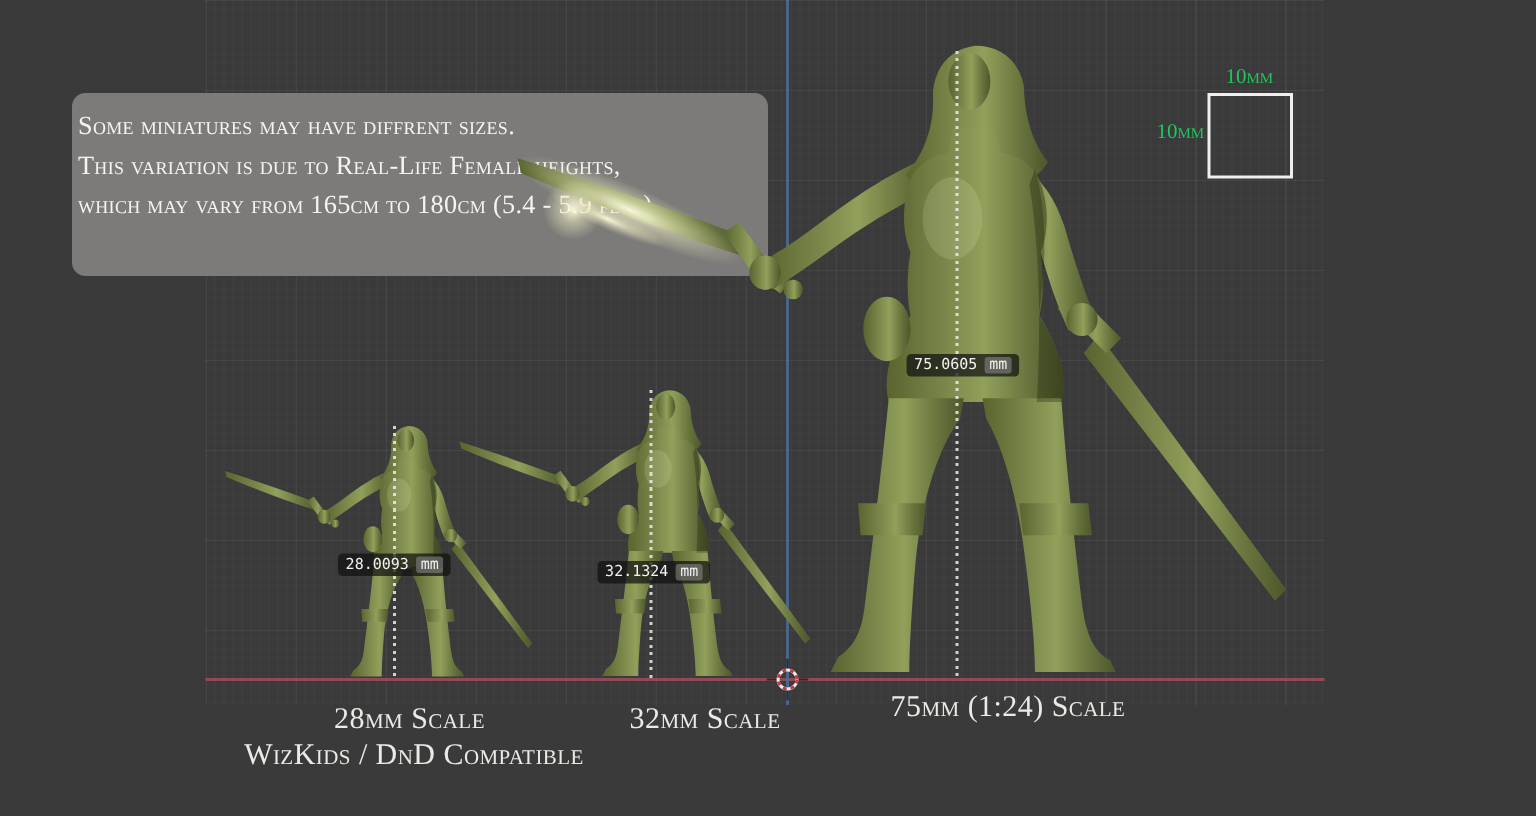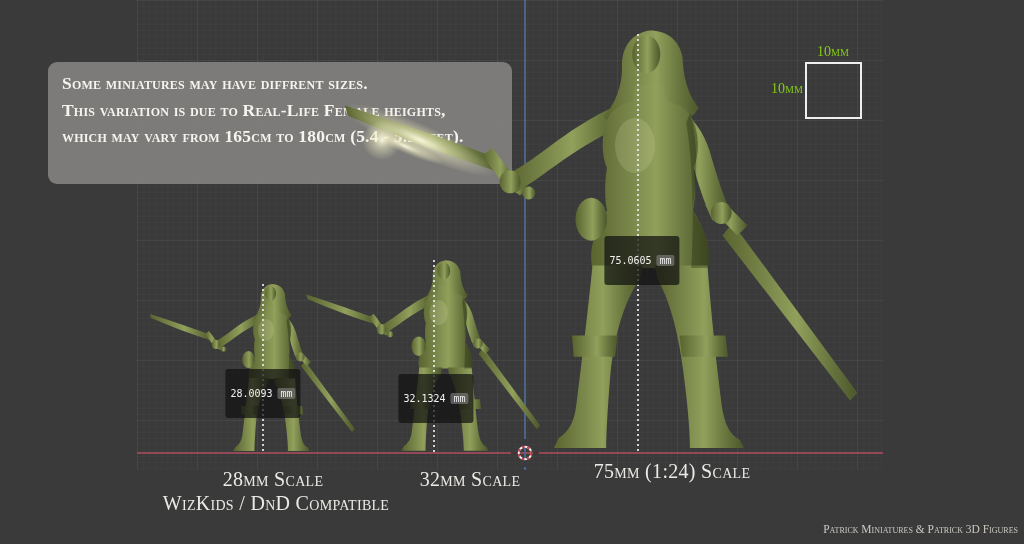--- a/index.html
+++ b/index.html
@@ -17,43 +17,43 @@
       repeating-linear-gradient(to bottom, rgba(255,255,255,0.016) 0 1px, transparent 1px 6px);
   }
   #axis-x{position:absolute;left:137px;top:452px;width:746px;height:2px;background:#9a4a58;opacity:.92;}
   #axis-z{position:absolute;left:524px;top:0;width:2px;height:470px;background:#4f6f9f;opacity:.8;}
   
   #cursor3d{position:absolute;left:511px;top:439px;width:28px;height:28px;}
   
   #infobox{
     position:absolute;left:48px;top:62px;width:464px;height:122px;
     background:rgba(129,128,126,0.93);border-radius:9px;
-    padding:8px 14px;box-sizing:border-box;font-weight:bold;
+    padding:8px 4px;box-sizing:border-box;
   }
   #infobox .line{
     font-variant:small-caps;font-size:17.5px;line-height:26.5px;
     color:#f6f4ef;white-space:nowrap;letter-spacing:.2px;
   }
   
   #refsq{position:absolute;left:805px;top:62px;width:53px;height:53px;border:2px solid #efefef;}
   .ref-label{
-    position:absolute;font-variant:small-caps;font-size:14px;color:#84cc16;white-space:nowrap;
+    position:absolute;font-variant:small-caps;font-size:14px;color:#22c55e;white-space:nowrap;
   }
   #refsq-top{left:817px;top:44px;}
   #refsq-side{left:771px;top:81px;}
   
   .meas-line{
     position:absolute;width:2px;
     background-image:repeating-linear-gradient(to bottom,#ececec 0 2px,transparent 2px 5px);
     opacity:.85;
   }
   .meas-label{
     position:absolute;transform:translateX(-50%);
     background:rgba(16,16,16,0.72);border-radius:3px;
-    padding:19px 5px;white-space:nowrap;
+    padding:2px 5px;white-space:nowrap;
     font-family:"DejaVu Sans Mono",monospace;font-size:10px;color:#f2f2f2;
     display:flex;align-items:center;gap:5px;
   }
   .meas-label .unit{
     background:rgba(140,140,140,0.55);border-radius:2px;padding:0 3px;color:#eee;
   }
   
   .scale-label{
     position:absolute;transform:translateX(-50%);
     font-variant:small-caps;font-size:20px;color:#eceae4;white-space:nowrap;letter-spacing:.3px;
@@ -177,15 +177,14 @@
     <line x1="21" y1="14" x2="28" y2="14" stroke="#2a2a2a" stroke-width="1.4"></line>
     <circle cx="14" cy="14" r="6.3" fill="none" stroke="#ececec" stroke-width="2"></circle>
     <circle cx="14" cy="14" r="6.3" fill="none" stroke="#c33a44" stroke-width="2" stroke-dasharray="2.6 2.6"></circle>
   </svg>
 
   <div class="scale-label" style="left:273px;top:468px">28mm Scale</div>
   <div class="scale-label" style="left:276px;top:492px">WizKids / DnD Compatible</div>
   <div class="scale-label" style="left:470px;top:468px">32mm Scale</div>
   <div class="scale-label" style="left:672px;top:460px">75mm (1:24) Scale</div>
 
-  <div id="watermark">Patrick Miniatures &amp; Patrick 3D Figures</div>
 
 </div>
 
 </body></html>

